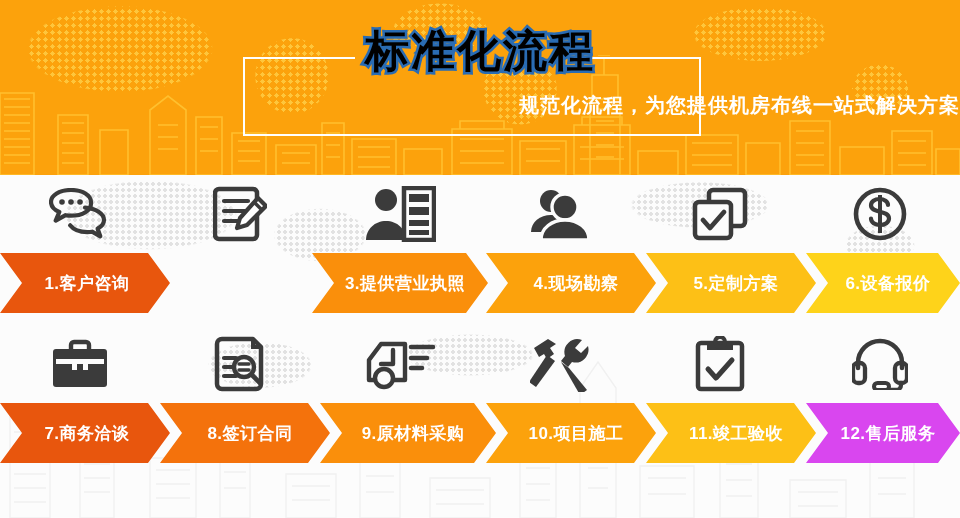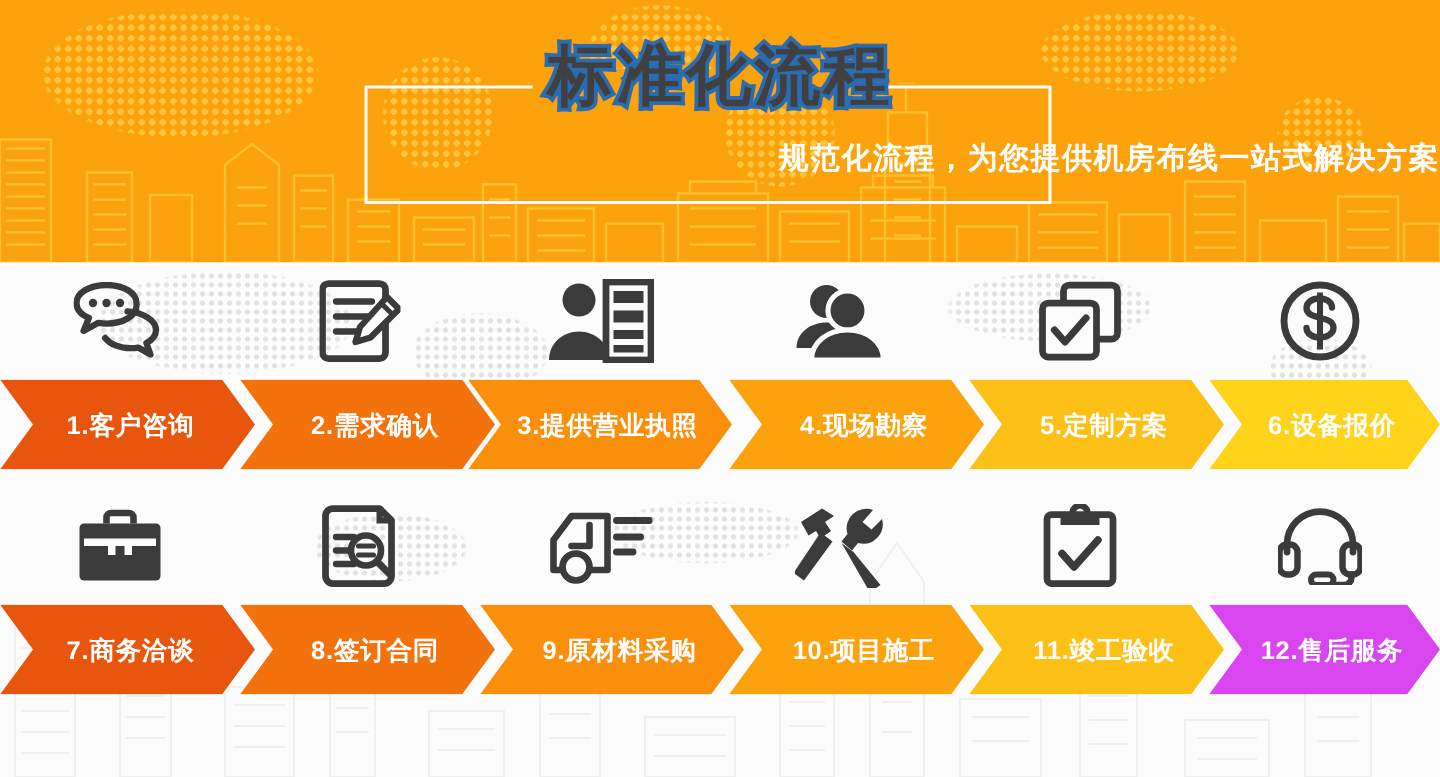--- a/index.html
+++ b/index.html
@@ -40,21 +40,21 @@
     position:absolute;left:243px;top:57px;width:458px;height:79px;
     border:2px solid #ffffff;box-sizing:border-box;
   }
   .hdr-frame-gap{
     position:absolute;left:355px;top:46px;width:232px;height:24px;
     background:#fca20c;
   }
   .hdr-title{
     position:absolute;left:0;right:0;top:29px;text-align:center;
     font-size:44px;font-weight:bold;letter-spacing:2px;
-    color:#404040;
+    color:#000000;
     -webkit-text-stroke:5px #2a6cb3;
     paint-order:stroke fill;
     line-height:1;
   }
   .hdr-sub{
     position:absolute;left:0;right:0;top:92px;text-align:right;
     font-size:20px;font-weight:bold;color:#ffffff;letter-spacing:1px;
   }
 
   
@@ -238,23 +238,20 @@
               <path d="M35 18c0-3.6-3.8-6-8.5-6S18 14.6 18 18.3c0 8.6 18 4.4 18 13.2 0 3.8-4 6.5-9 6.5s-9-2.6-9-6.4" fill="none" stroke="#3b3b3b" stroke-width="4.2" stroke-linecap="round"></path>
             </svg>
           </span>
         </div>
       </div>
 
       <div class="arrows">
         <div class="arrow first" style="left:0px;width:170px;background:#e8560d;clip-path:polygon(0 0,148px 0,170px 30px,148px 60px,0 60px,22px 30px);">
           <span>1.客户咨询</span>
         </div>
-        <div class="arrow" style="left:160px;width:170px;background:#f4720c;clip-path:polygon(0 0,148px 0,170px 30px,148px 60px,0 60px,22px 30px);">
-          <span>2.需求确认</span>
-        </div>
         <div class="arrow" style="left:312px;width:176px;background:#fa8f0b;clip-path:polygon(0 0,154px 0,176px 30px,154px 60px,0 60px,22px 30px);">
           <span>3.提供营业执照</span>
         </div>
         <div class="arrow" style="left:486px;width:170px;background:#fca20c;clip-path:polygon(0 0,148px 0,170px 30px,148px 60px,0 60px,22px 30px);">
           <span>4.现场勘察</span>
         </div>
         <div class="arrow" style="left:646px;width:170px;background:#fdc016;clip-path:polygon(0 0,148px 0,170px 30px,148px 60px,0 60px,22px 30px);">
           <span>5.定制方案</span>
         </div>
         <div class="arrow" style="left:806px;width:154px;background:#fed31a;clip-path:polygon(0 0,132px 0,154px 30px,132px 60px,0 60px,22px 30px);">

